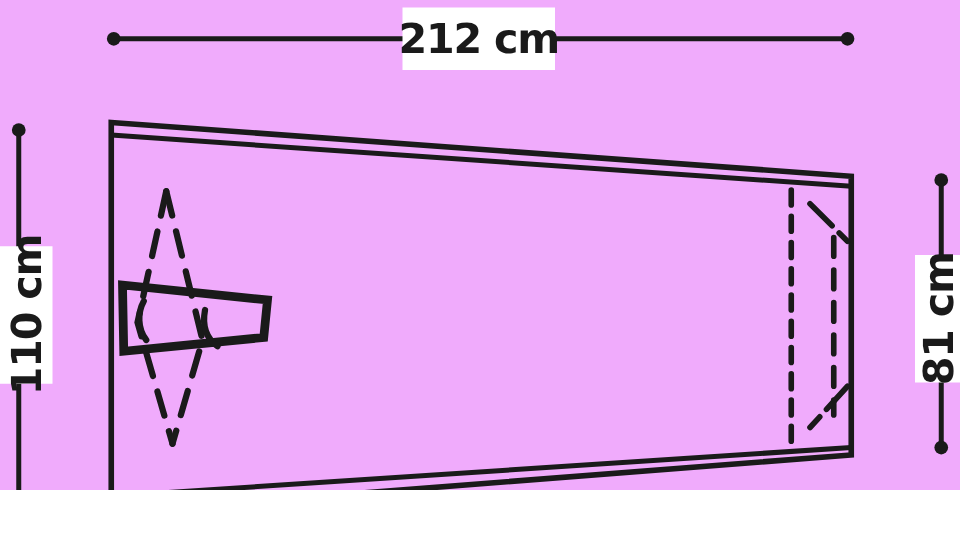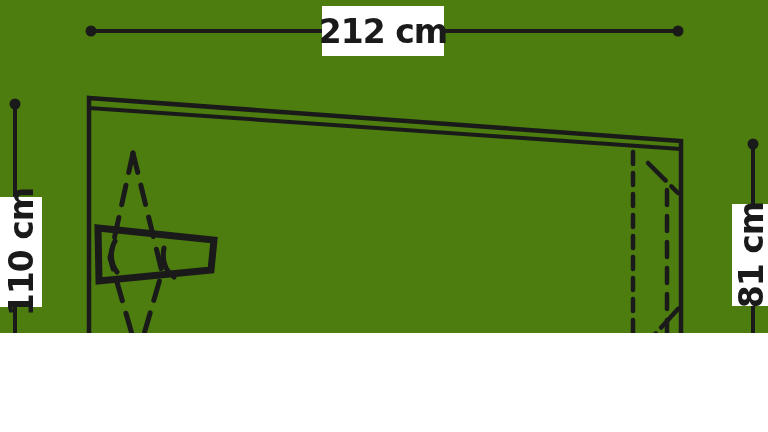--- a/index.html
+++ b/index.html
@@ -1,19 +1,19 @@
 <!DOCTYPE html>
 <html><head>
 <meta charset="utf-8">
 <style>
   html,body{margin:0;padding:0;background:#ffffff;}
   .stage{
     position:relative;
-    width:768px;height:333px;
-    background:#4d7c0f;
+    width:768px;height:392px;
+    background:#f0abfc;
     font-family:"DejaVu Sans","Liberation Sans",sans-serif;
     overflow:hidden;
   }
   .stage svg{display:block;width:768px;height:432px;}
   .ln{stroke:#1a1a1a;fill:none;}
   .dim-label{
     font-family:"DejaVu Sans","Liberation Sans",sans-serif;
     font-weight:bold;
     font-size:33px;
     letter-spacing:-1px;

